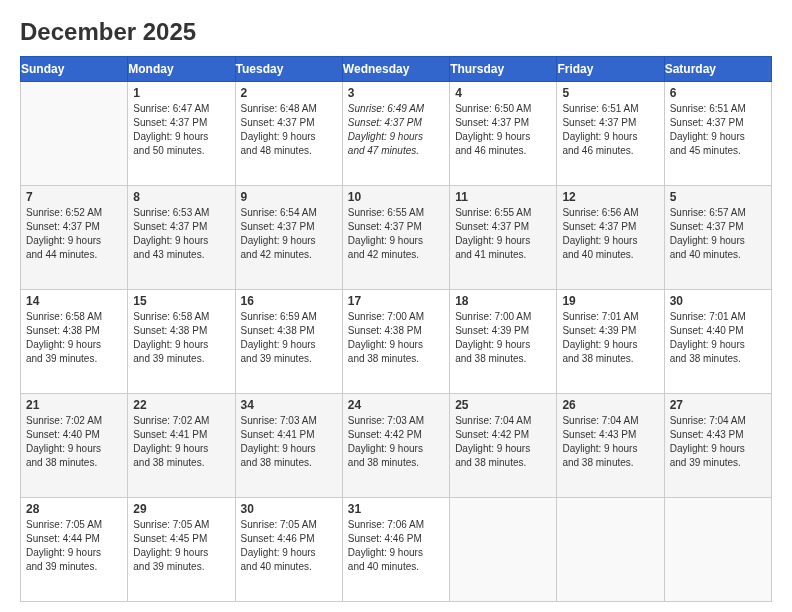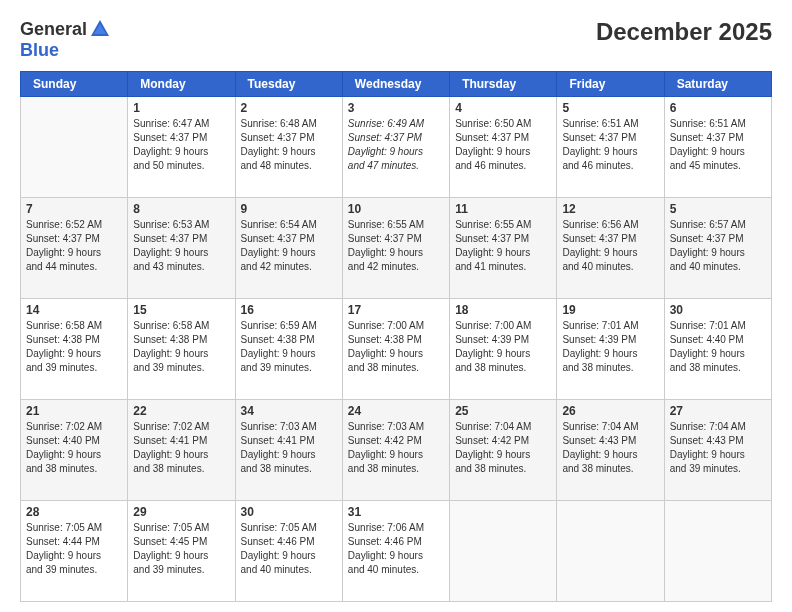--- a/index.html
+++ b/index.html
@@ -64,21 +64,21 @@
       border: 1px solid #ccc;
       border-collapse: collapse;
       width: 100%;
       table-layout: fixed;
     }
     .calendar th {
       background-color: #3366cc;
       color: #fff;
       font-size: 12px;
       font-weight: bold;
-      padding: 5px 12px;
+      padding: 5px 0;
       text-align: left;
       border: 1px solid #2255bb;
     }
     .calendar td {
       border: 1px solid #ccc;
       vertical-align: top;
       padding: 4px 5px;
       font-size: 10px;
       color: #333;
       height: 85px;
@@ -103,30 +103,20 @@
     }
     .row-white td {
       background-color: #ffffff;
     }
   </style>
 </head>
 <body>
 
 <div class="page">
   <div class="header">
-    <div class="logo">
-      <div class="logo-text">
-        <span class="logo-general">General</span>
-        <svg class="logo-icon" viewBox="0 0 22 22">
-          <polygon points="11,2 20,18 2,18" fill="#3366cc"></polygon>
-          <polygon points="11,6 17,16 5,16" fill="#5599ff" opacity="0.5"></polygon>
-        </svg>
-      </div>
-      <span class="logo-blue">Blue</span>
-    </div>
     <div class="title-area">
       <div class="month-title">December 2025</div>
     </div>
   </div>
 
   <table class="calendar">
     <thead>
       <tr>
       <th>Sunday</th>
           <th>Monday</th>

